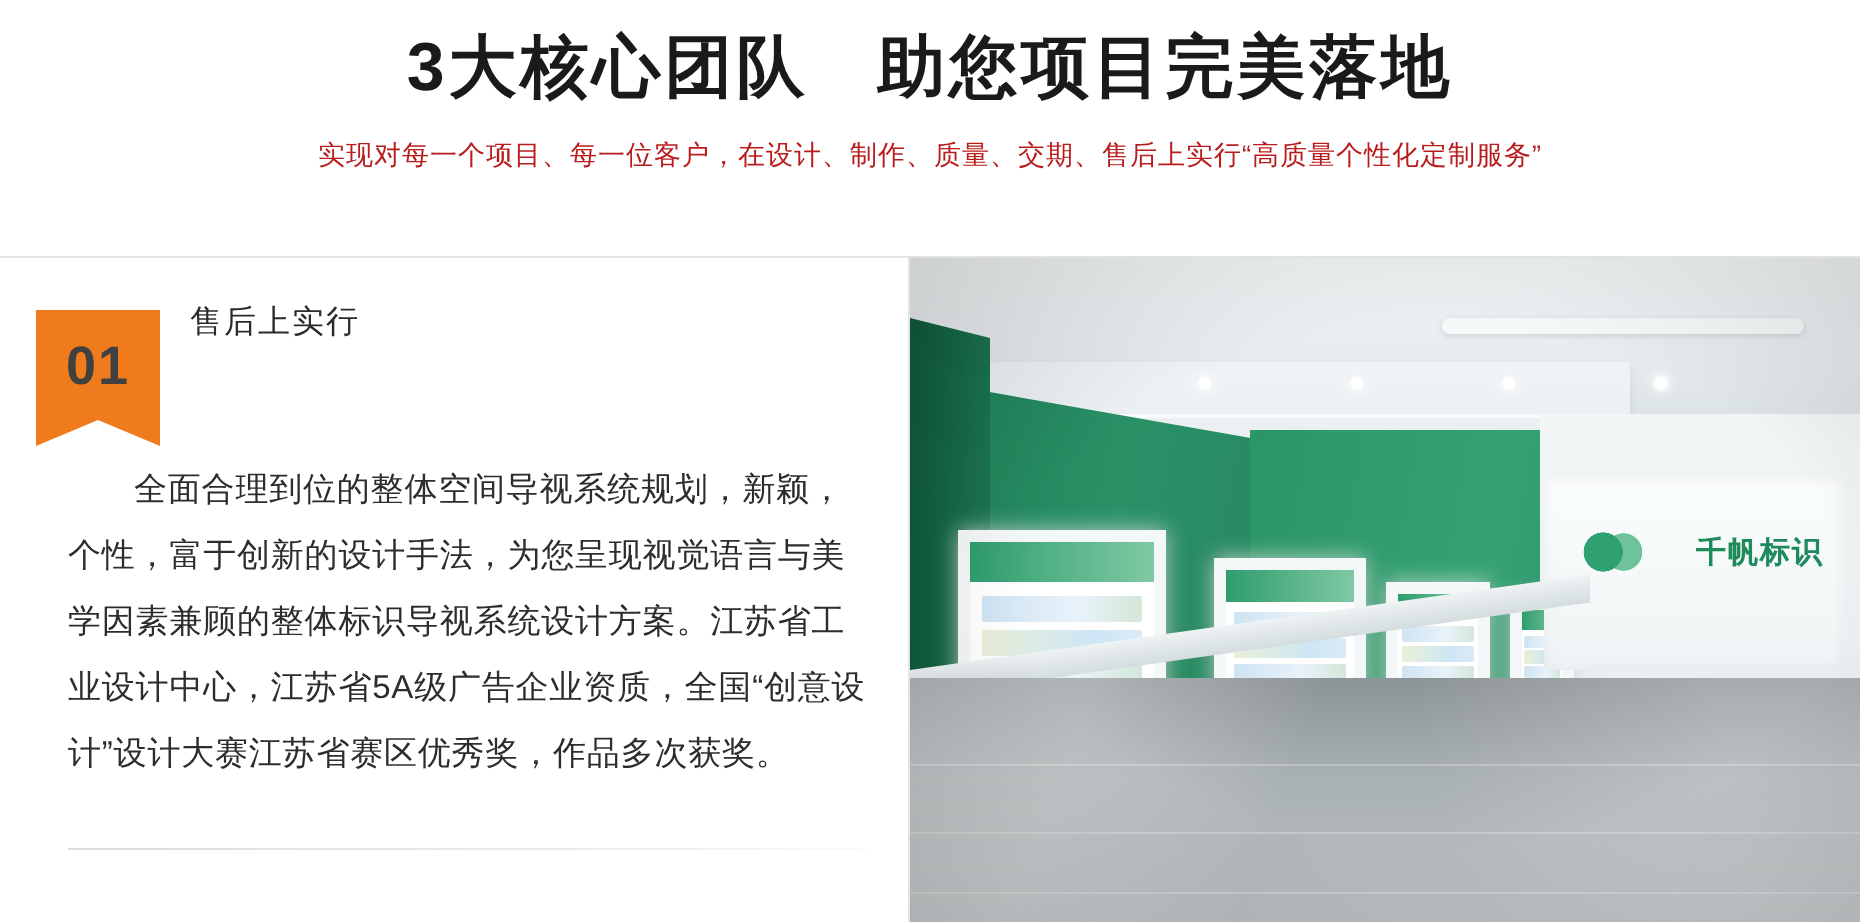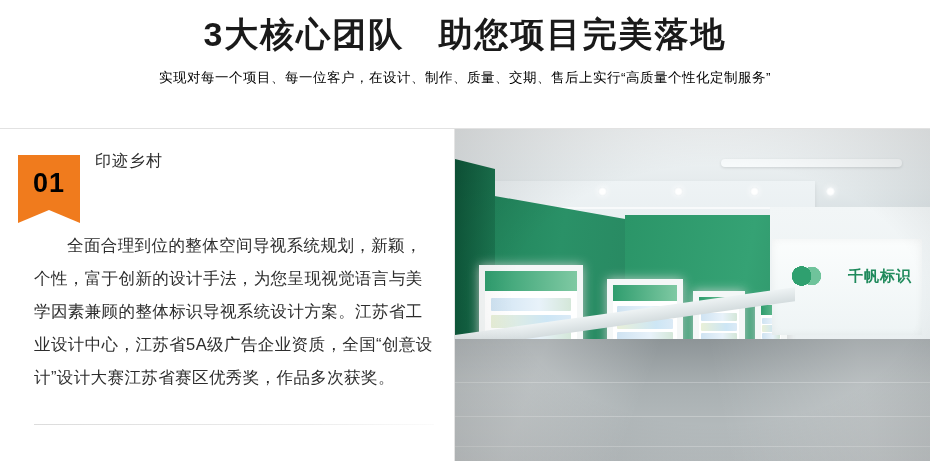--- a/index.html
+++ b/index.html
@@ -28,21 +28,21 @@
     font-size: 34px;
     font-weight: bold;
     color: #1a1a1a;
     letter-spacing: 2px;
     line-height: 1.2;
     white-space: pre;
   }
   .header-sub {
     margin-top: 14px;
     font-size: 13.5px;
-    color: #000000;
+    color: #b91c1c;
     letter-spacing: 0.5px;
   }
 
   
   .content {
     position: absolute;
     top: 128px;
     left: 0;
     width: 930px;
     height: 333px;
@@ -66,21 +66,21 @@
   }
 
   
   .badge {
     position: absolute;
     left: 18px;
     top: 26px;
     width: 62px;
     height: 68px;
     background: #f07b1d;
-    color: #000000;
+    color: #404040;
     font-size: 27px;
     font-weight: bold;
     text-align: center;
     line-height: 56px;
     letter-spacing: 1px;
   }
   .badge:after {
     content: "";
     position: absolute;
     left: 0;
@@ -308,21 +308,21 @@
 
   <div class="content">
 
     <div class="left-col">
 
       <div class="badge">
         <span>01</span>
       </div>
 
       <div class="heading-block">
-        <div class="heading-small">印迹乡村</div>
+        <div class="heading-small">售后上实行</div>
       </div>
 
       <div class="body-text">全面合理到位的整体空间导视系统规划，新颖，个性，富于创新的设计手法，为您呈现视觉语言与美学因素兼顾的整体标识导视系统设计方案。江苏省工业设计中心，江苏省5A级广告企业资质，全国“创意设计”设计大赛江苏省赛区优秀奖，作品多次获奖。</div>
 
       <div class="left-divider"></div>
       <div class="col-divider"></div>
     </div>
 
     <div class="right-col">
       <div class="photo">

